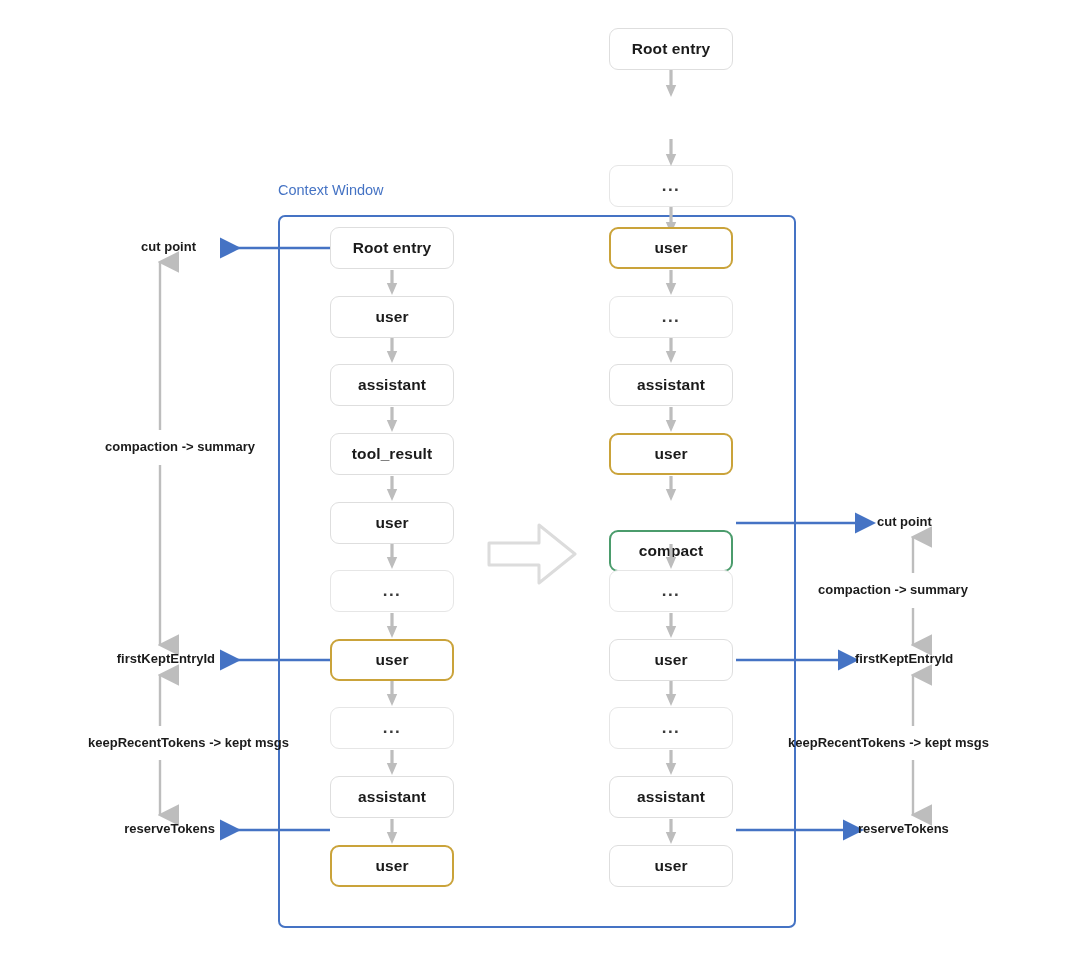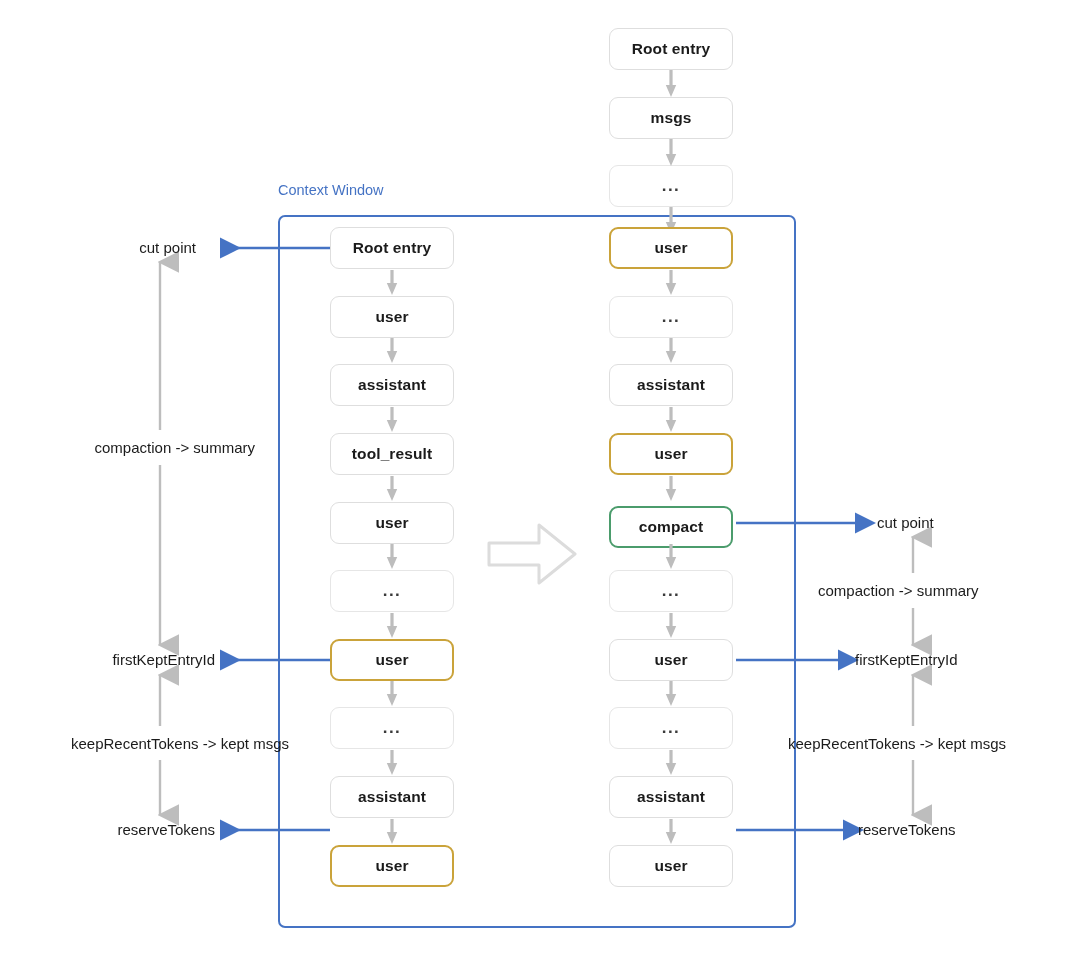--- a/index.html
+++ b/index.html
@@ -31,21 +31,21 @@
     position:absolute;border:2px solid #4573c4;border-radius:7px;
     background:transparent;box-sizing:border-box;
   }
   #ctx-label{
     position:absolute;font-size:14.5px;font-weight:normal;color:#4573c4;
     white-space:nowrap;
   }
 
   
   .side-label{
-    position:absolute;font-size:15px;font-weight:normal;color:#1b1b1b;
+    position:absolute;font-size:13px;font-weight:bold;color:#1b1b1b;
     white-space:nowrap;
   }
   .side-label.r{text-align:left;}
   .side-label.l{text-align:right;}
 
   
   #overlay{position:absolute;left:0;top:0;width:1080px;height:958px;pointer-events:none;}
 
   
   #big-arrow{position:absolute;left:487px;top:523px;width:90px;height:62px;}
@@ -95,21 +95,20 @@
       <line x1="913" y1="608" x2="913" y2="645" marker-end="url(#grey-arrow-dn)"></line>
       <line x1="913" y1="726" x2="913" y2="675" marker-end="url(#grey-arrow-up)"></line>
       <line x1="913" y1="760" x2="913" y2="815" marker-end="url(#grey-arrow-dn)"></line>
     </g>
   </svg>
 
   <div id="ctx-frame" style="left:278px;top:215px;width:518px;height:713px;"></div>
   <div id="ctx-label" style="left:278px;top:182px;">Context Window</div>
 
   <div class="node" style="left:609px;top:28px;">Root entry</div>
-  <div class="node" style="left:609px;top:97px;">msgs</div>
   <div class="node dots" style="left:609px;top:165px;">...</div>
 
   <div class="conn" style="left:664px;top:70px;">
     <svg width="14" height="27" viewBox="0 0 14 27">
         <path d="M5.4 0 h3.2 v15 h3.6 L7 27 L1.8 15 h3.6 z" fill="#bdbdbd"></path>
       </svg>
   </div>
   <div class="conn" style="left:664px;top:139px;">
     <svg width="14" height="27" viewBox="0 0 14 27">
         <path d="M5.4 0 h3.2 v15 h3.6 L7 27 L1.8 15 h3.6 z" fill="#bdbdbd"></path>
@@ -175,21 +174,21 @@
   <div class="conn" style="left:385px;top:819px;">
       <svg width="14" height="25" viewBox="0 0 14 25">
         <path d="M5.4 0 h3.2 v13 h3.6 L7 25 L1.8 13 h3.6 z" fill="#bdbdbd"></path>
       </svg>
     </div>
 
   <div class="node gold" style="left:609px;top:227px;">user</div>
   <div class="node dots" style="left:609px;top:296px;">...</div>
   <div class="node" style="left:609px;top:364px;">assistant</div>
   <div class="node gold" style="left:609px;top:433px;">user</div>
-  <div class="node green" style="left:609px;top:506px;">compact</div>
+  <div class="node green" style="left:609px;top:530px;">compact</div>
   <div class="node dots" style="left:609px;top:570px;">...</div>
   <div class="node" style="left:609px;top:639px;">user</div>
   <div class="node dots" style="left:609px;top:707px;">...</div>
   <div class="node" style="left:609px;top:776px;">assistant</div>
   <div class="node" style="left:609px;top:845px;">user</div>
 
   <div class="conn" style="left:664px;top:270px;">
       <svg width="14" height="25" viewBox="0 0 14 25">
         <path d="M5.4 0 h3.2 v13 h3.6 L7 25 L1.8 13 h3.6 z" fill="#bdbdbd"></path>
       </svg>

